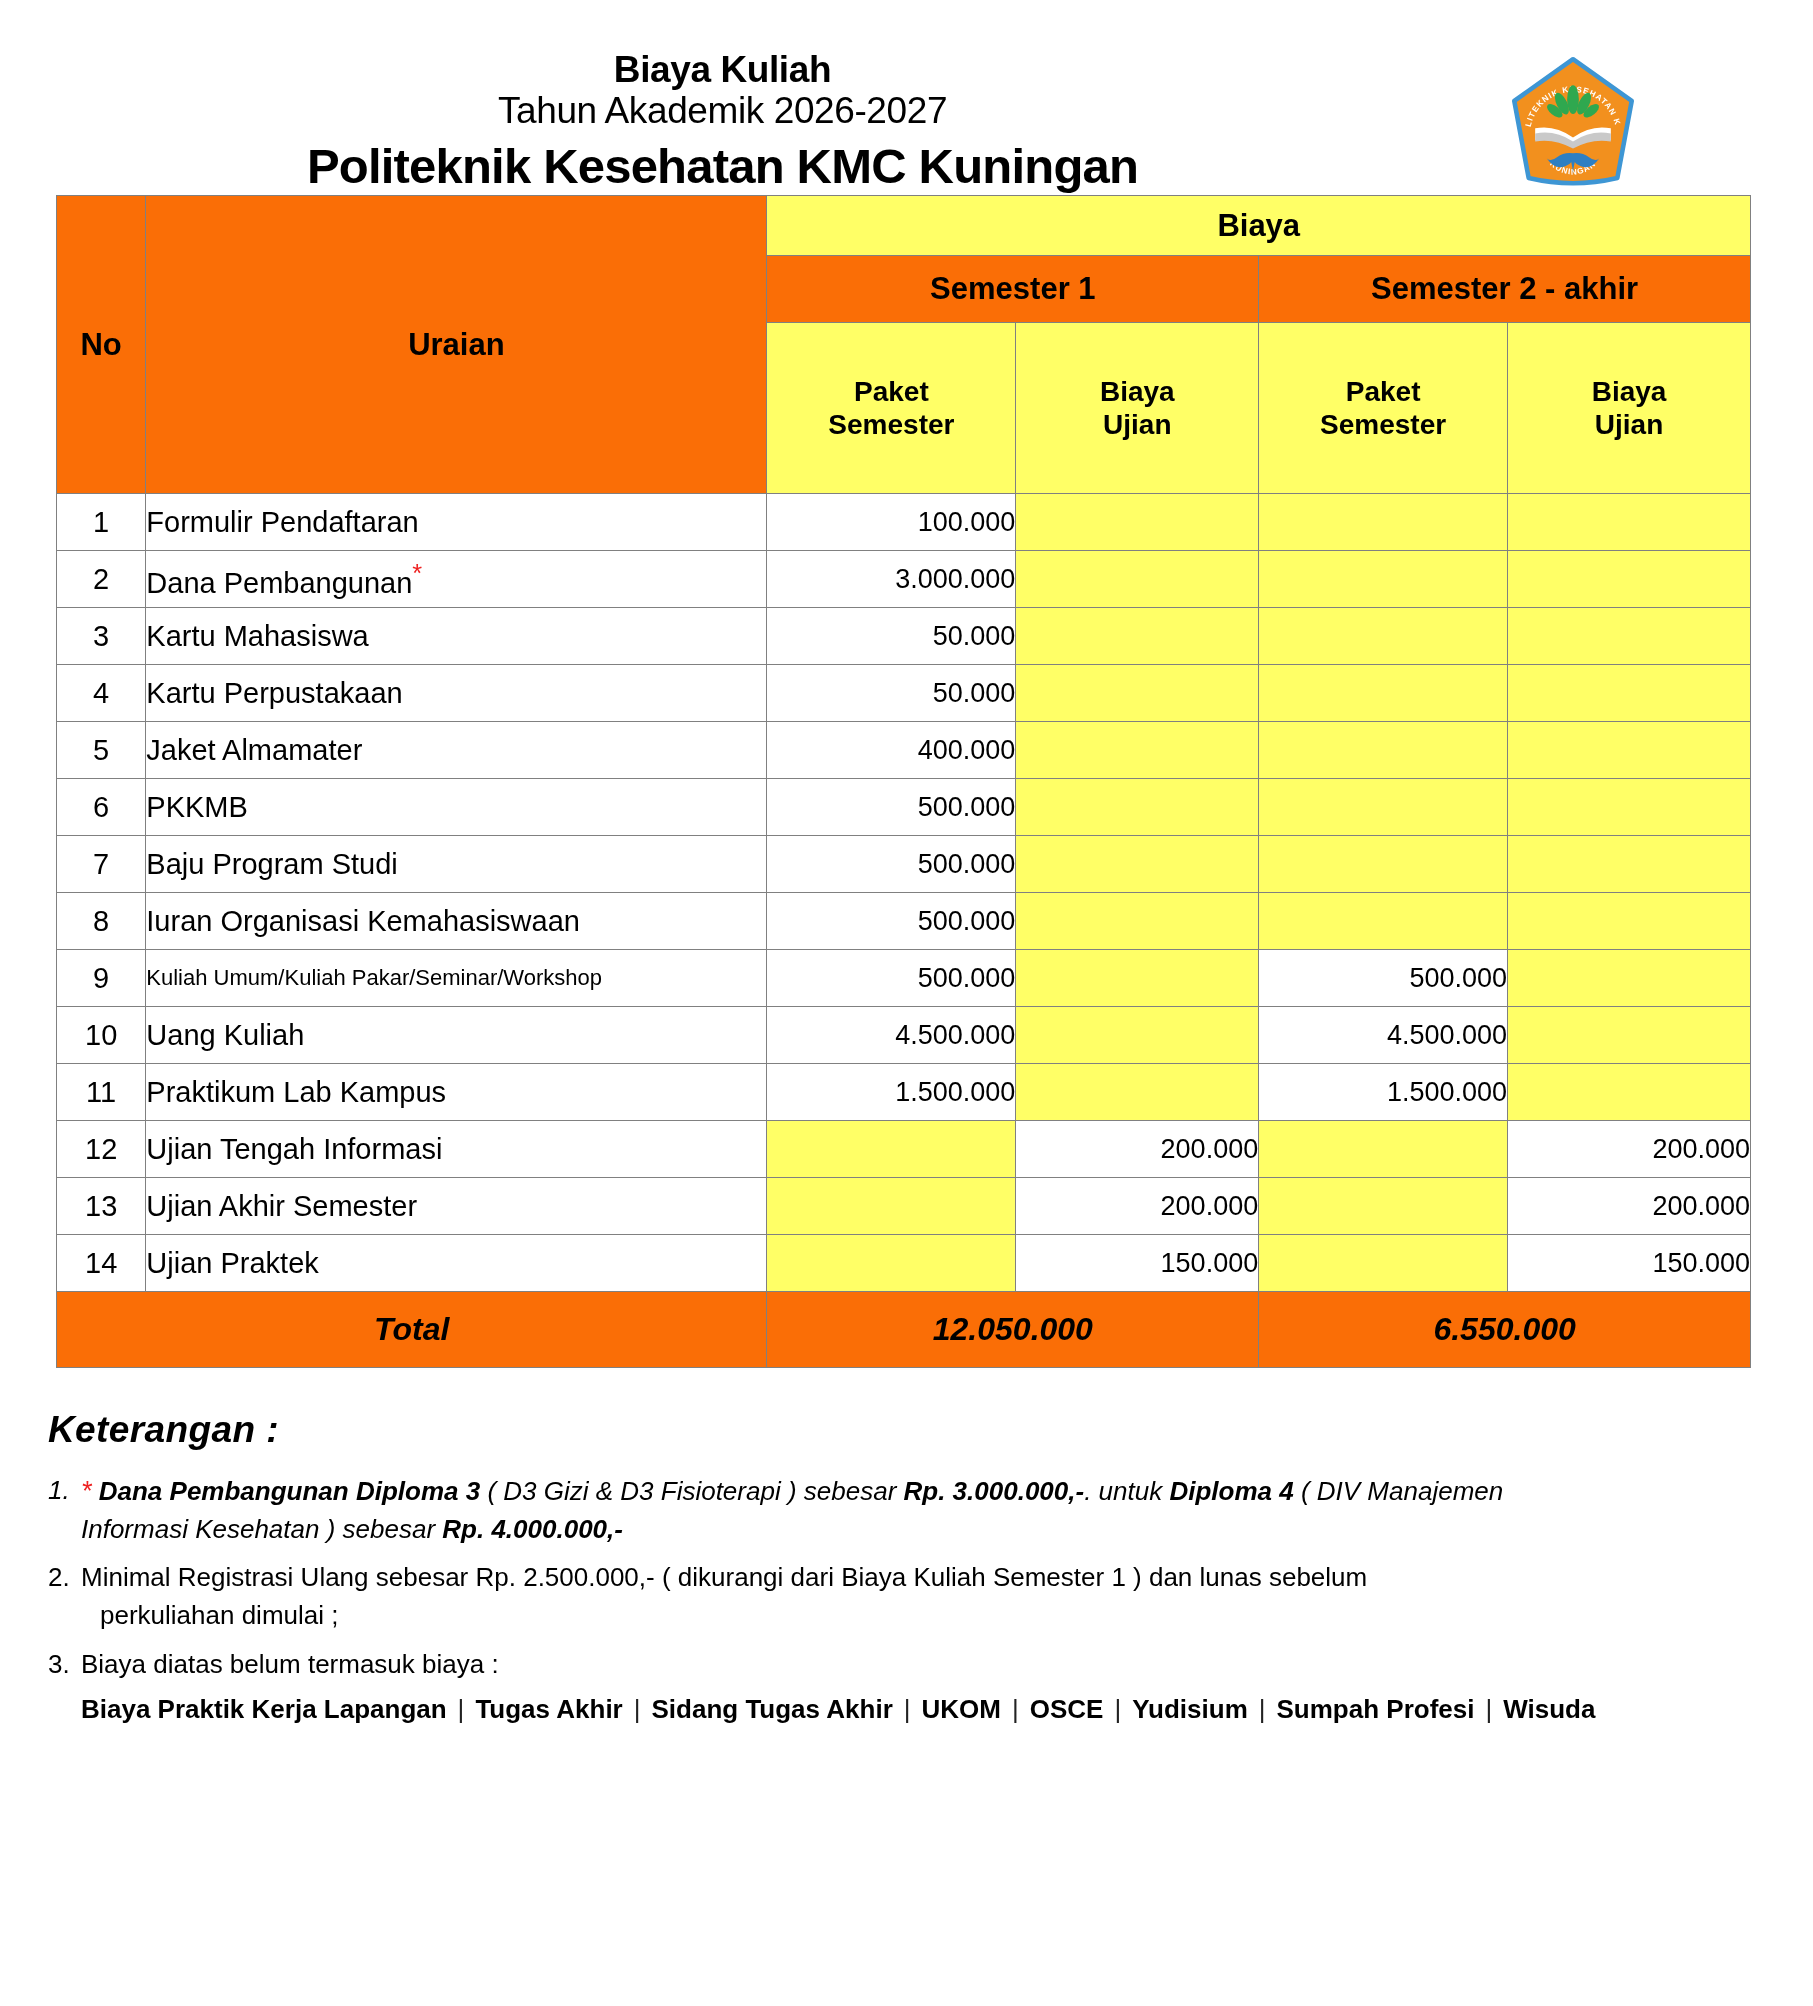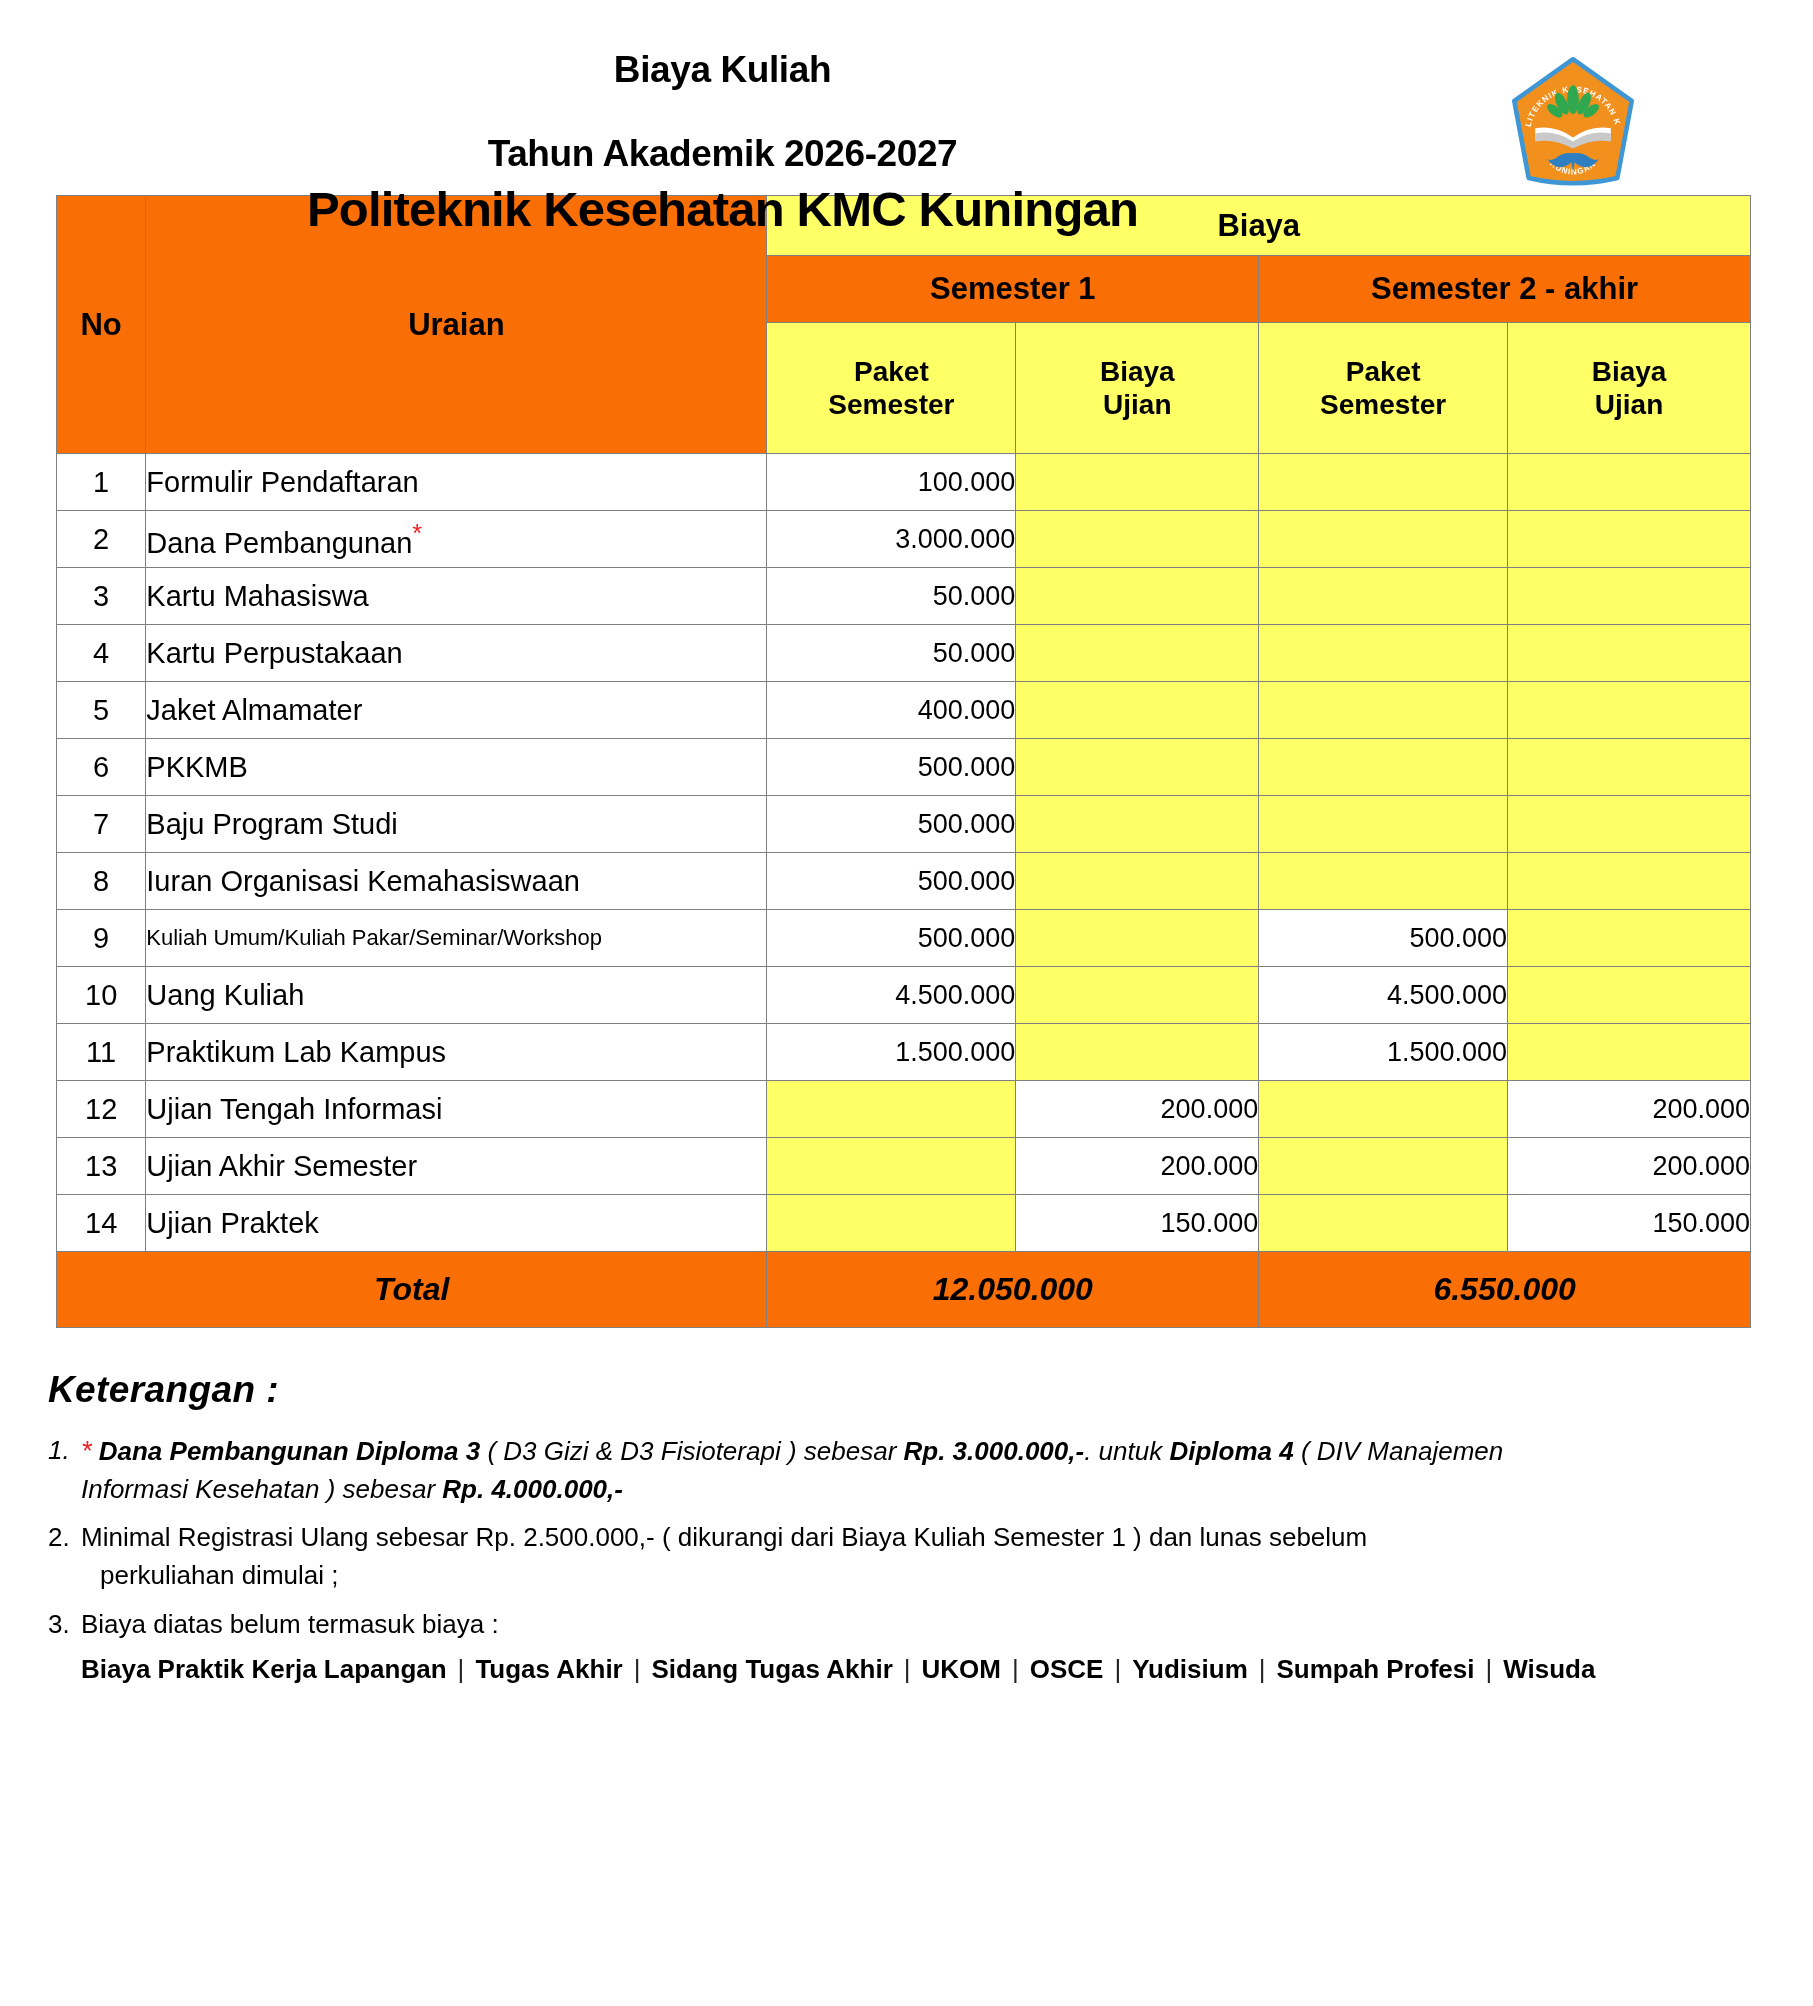--- a/index.html
+++ b/index.html
@@ -27,24 +27,23 @@
     margin-left: 0;
   }
   .title-line1 {
     font-size: 37px;
     font-weight: bold;
     letter-spacing: -0.4px;
     line-height: 1.12;
   }
   .title-line2 {
     font-size: 37px;
-    font-weight: bold;
+    font-weight: normal;
     letter-spacing: -0.4px;
     line-height: 1.12;
-    margin-top: 43px;
   }
   .title-line3 {
     font-size: 49px;
     font-weight: bold;
     letter-spacing: -0.8px;
     line-height: 1.18;
     margin-top: 6px;
   }
   .logo-wrap {
     position: absolute;
@@ -88,21 +87,21 @@
     font-size: 31px;
   }
   .hdr-sub {
     background: #FFFF66;
     text-align: center;
     font-weight: bold;
     font-size: 28px;
     line-height: 1.18;
     padding: 4.8px 0;
   }
-  .hdr-no { height: 258px; }
+  .hdr-no { height: 298px; }
 
   .row-no {
     text-align: center;
     font-size: 29px;
     background: #ffffff;
     height: 57px;
   }
   .row-label {
     text-align: left;
     padding-left: 20.6px;

